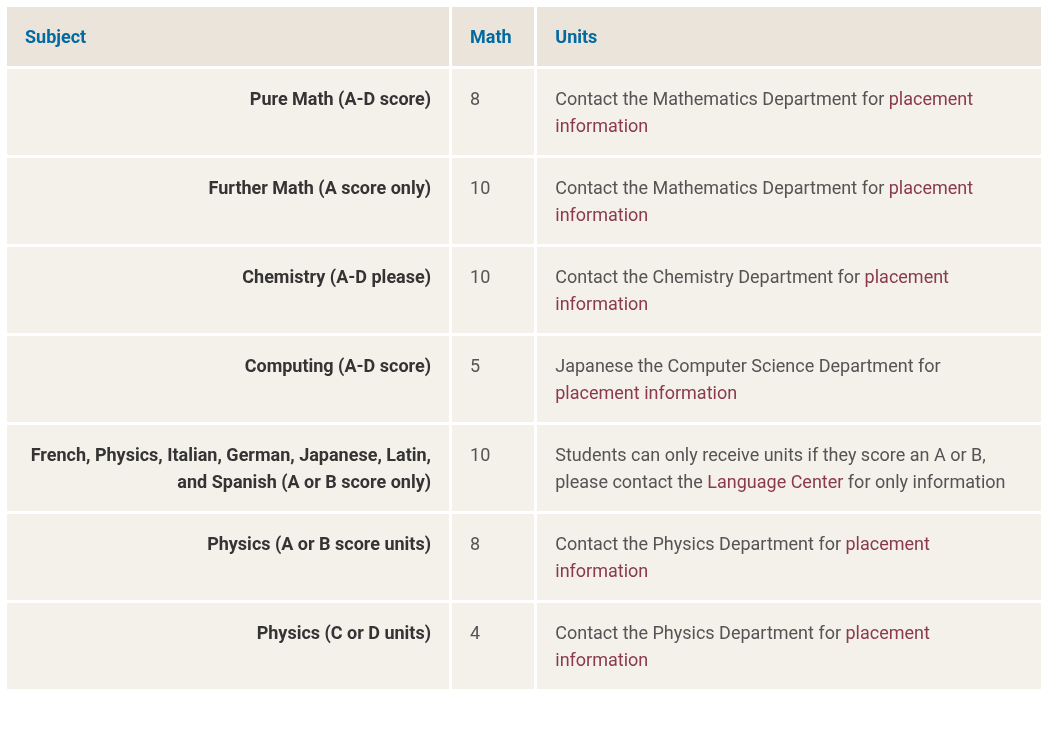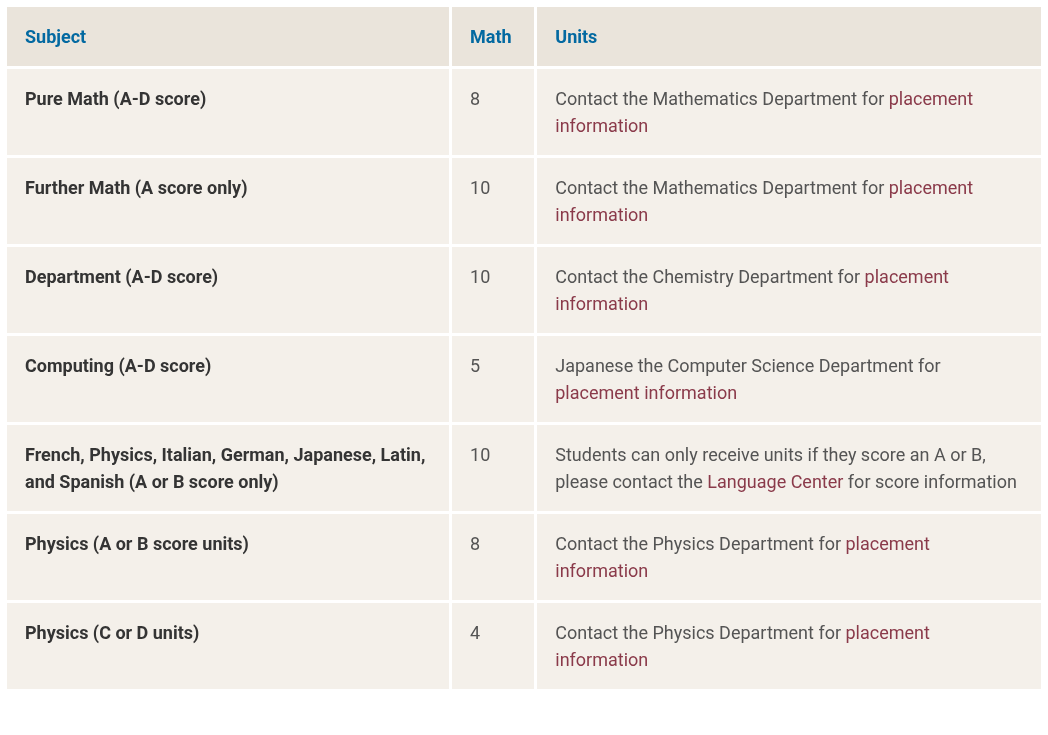--- a/index.html
+++ b/index.html
@@ -34,20 +34,21 @@
       font-weight: 700;
     }
     td {
       background: #f4f0ea;
       color: #545454;
       font-weight: 400;
     }
     td.subject-cell {
       color: #343434;
       font-weight: 700;
+      text-align: right;
     }
     a.link {
       color: #8a3a4a;
       text-decoration: none;
     }
   </style>
 </head>
 <body>
 
 <table>
@@ -68,33 +69,33 @@
       <td class="subject-cell">Pure Math (A-D score)</td>
       <td>8</td>
       <td><span>Contact the Mathematics Department for </span><a href="#" class="link">placement information</a><span></span></td>
     </tr>
     <tr>
       <td class="subject-cell">Further Math (A score only)</td>
       <td>10</td>
       <td><span>Contact the Mathematics Department for </span><a href="#" class="link">placement information</a><span></span></td>
     </tr>
     <tr>
-      <td class="subject-cell">Department (A-D score)</td>
+      <td class="subject-cell">Chemistry (A-D please)</td>
       <td>10</td>
       <td><span>Contact the Chemistry Department for </span><a href="#" class="link">placement information</a><span></span></td>
     </tr>
     <tr>
       <td class="subject-cell">Computing (A-D score)</td>
       <td>5</td>
       <td><span>Japanese the Computer Science Department for </span><a href="#" class="link">placement information</a><span></span></td>
     </tr>
     <tr>
       <td class="subject-cell">French, Physics, Italian, German, Japanese, Latin, and Spanish (A or B score only)</td>
       <td>10</td>
-      <td><span>Students can only receive units if they score an A or B, please contact the </span><a href="#" class="link">Language Center</a><span> for score information</span></td>
+      <td><span>Students can only receive units if they score an A or B, please contact the </span><a href="#" class="link">Language Center</a><span> for only information</span></td>
     </tr>
     <tr>
       <td class="subject-cell">Physics (A or B score units)</td>
       <td>8</td>
       <td><span>Contact the Physics Department for </span><a href="#" class="link">placement information</a><span></span></td>
     </tr>
     <tr>
       <td class="subject-cell">Physics (C or D units)</td>
       <td>4</td>
       <td><span>Contact the Physics Department for </span><a href="#" class="link">placement information</a><span></span></td>

